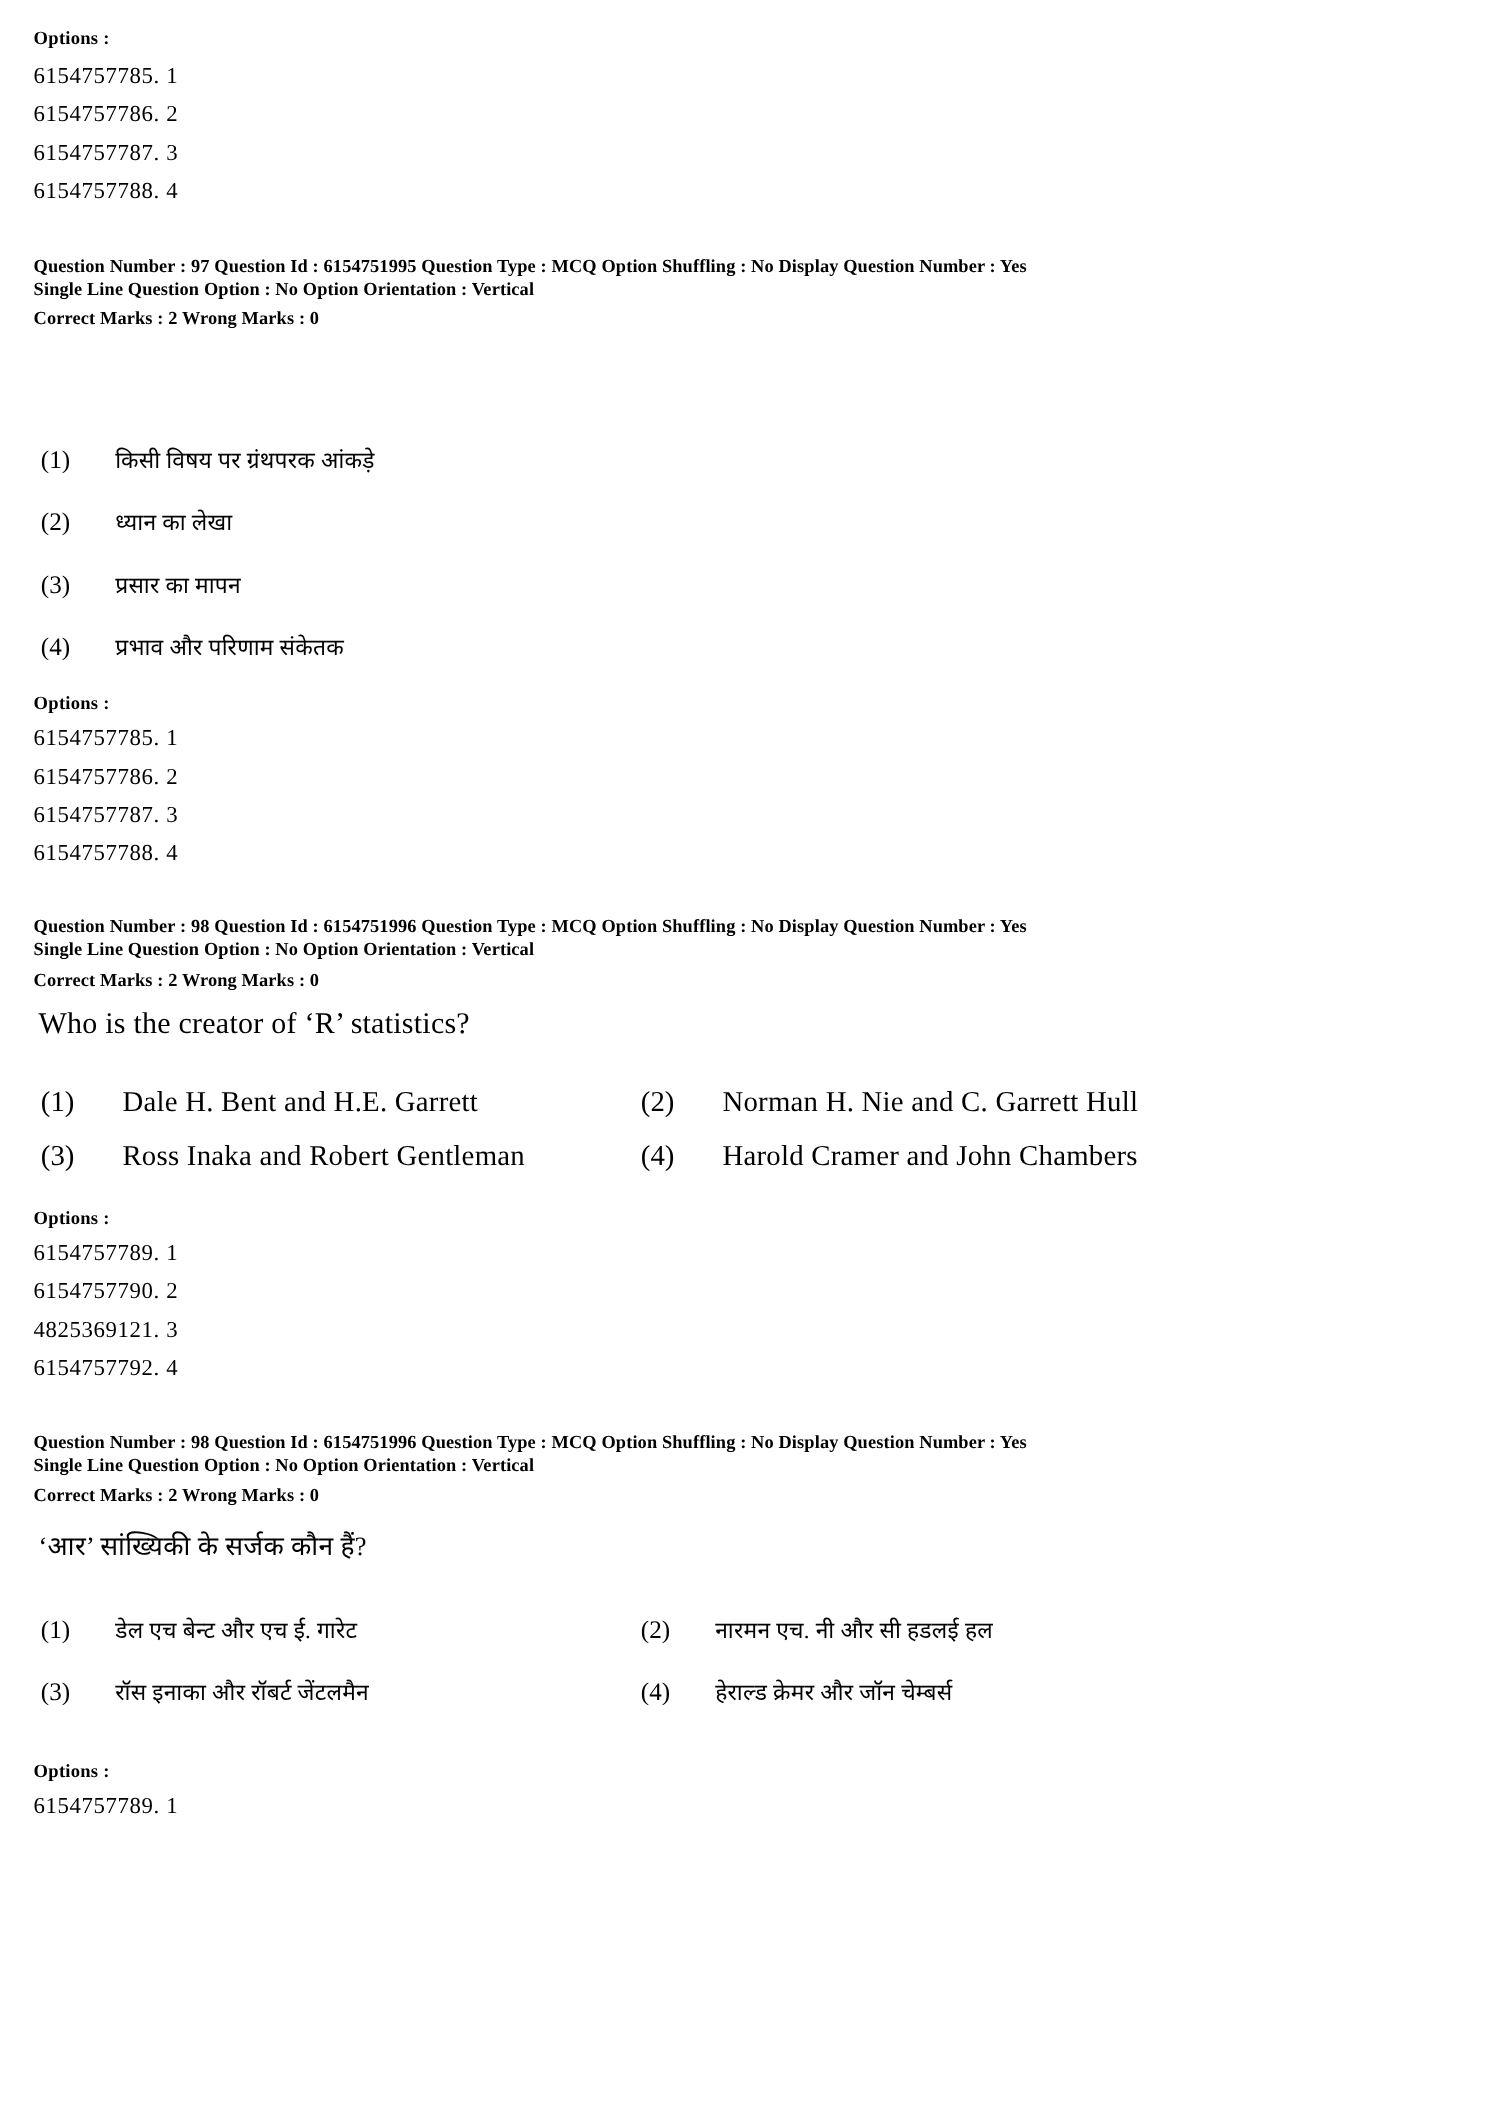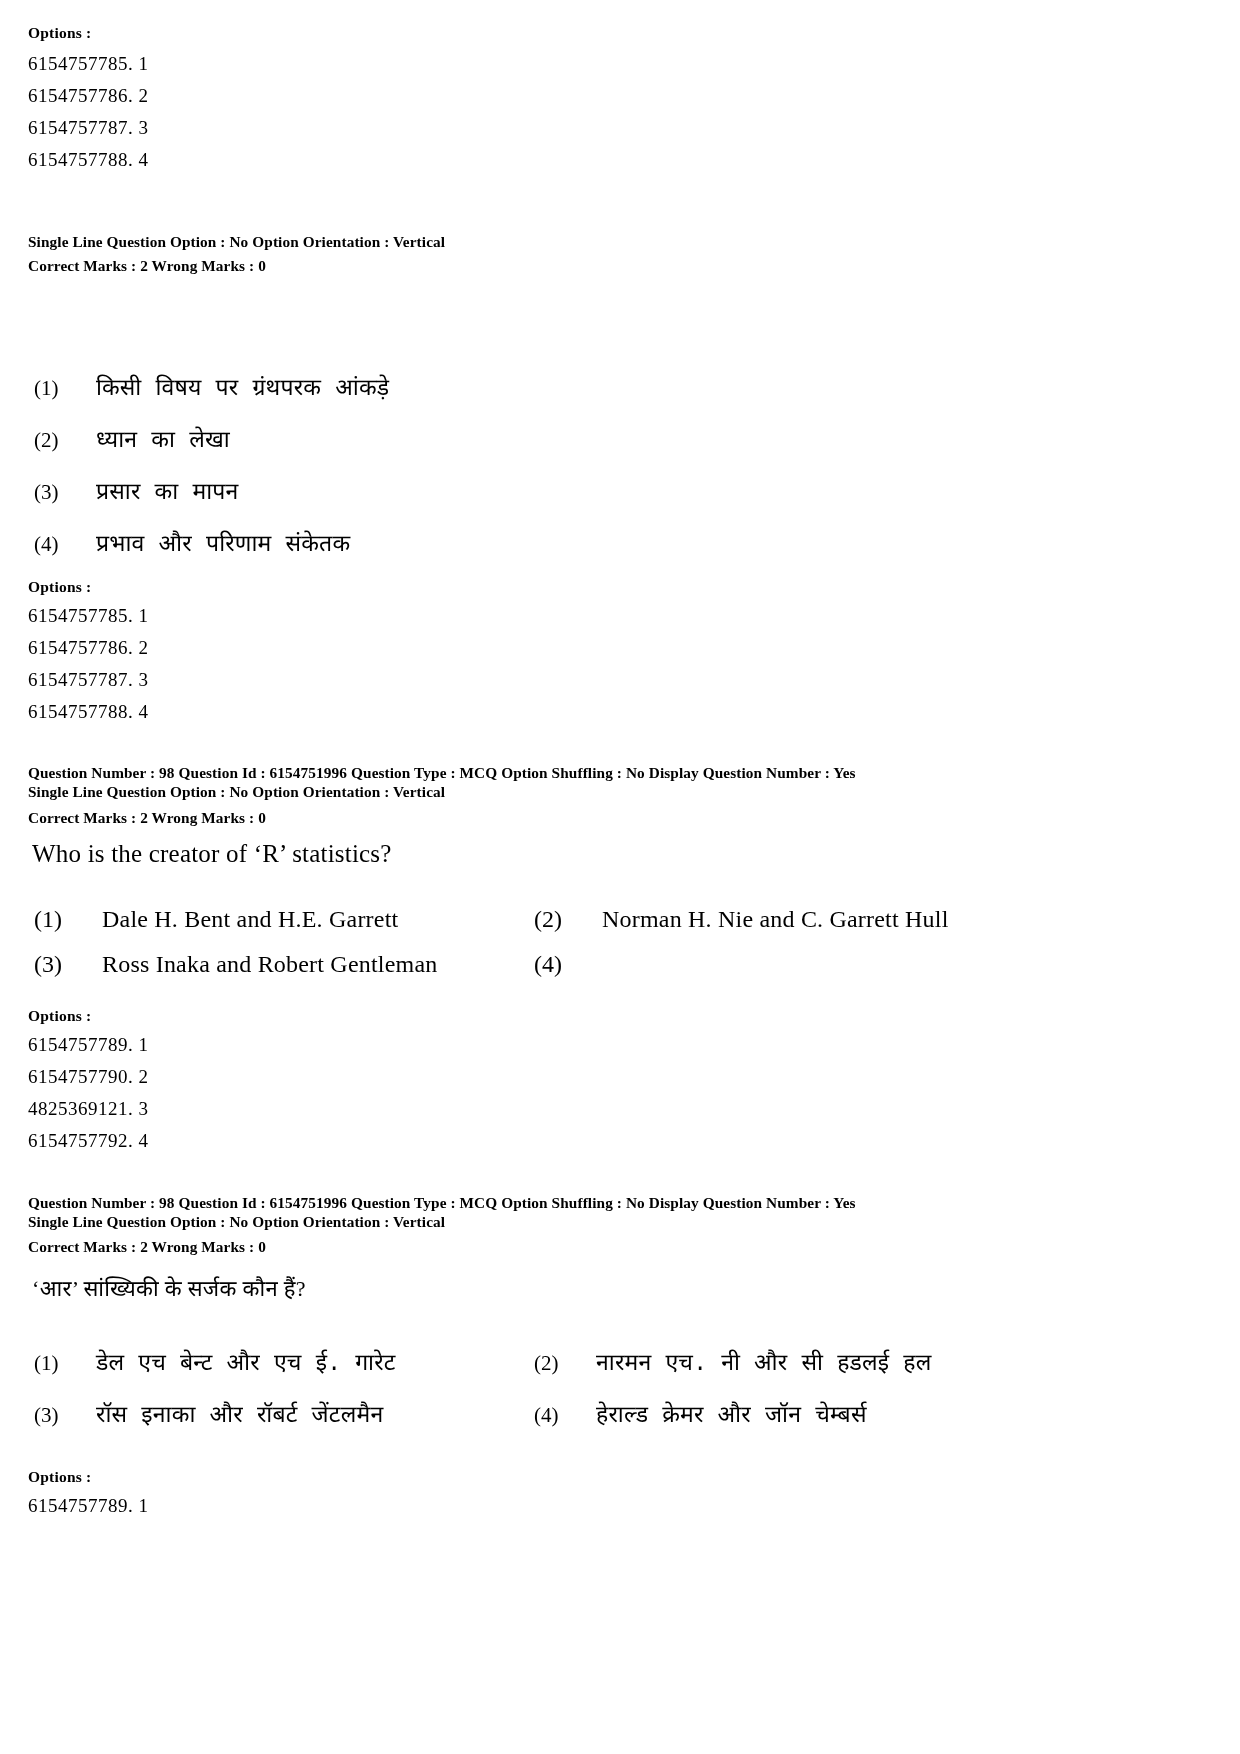--- a/index.html
+++ b/index.html
@@ -83,22 +83,22 @@
     display: inline-block;
     width: 62px;
     flex: 0 0 62px;
   }
   .onum-en {
     display: inline-block;
     width: 68px;
     flex: 0 0 68px;
   }
   .otext-hi {
-    font-family: Liberation Mono, monospace;
-    font-size: 23px;
+    font-family: Liberation Serif, serif;
+    font-size: 19px;
     letter-spacing: 0.2px;
   }
   .otext-en {
     font-family: "Liberation Serif", "DejaVu Serif", serif;
     font-size: 24px;
     letter-spacing: 0.2px;
   }
   .onum-hi-label {
     font-family: "Liberation Serif", "DejaVu Serif", serif;
     font-size: 21px;
@@ -113,20 +113,21 @@
 
 <div class="page">
 
   <div class="block opt-head" style="top:24px;">Options :</div>
 
   <div class="block opt-id" style="top:48px;">6154757785. 1</div>
   <div class="block opt-id" style="top:80px;">6154757786. 2</div>
   <div class="block opt-id" style="top:112px;">6154757787. 3</div>
   <div class="block opt-id" style="top:144px;">6154757788. 4</div>
 
+  <div class="block meta" style="top:214px;">Question Number : 97  Question Id : 6154751995  Question Type : MCQ  Option Shuffling : No  Display Question Number : Yes</div>
   <div class="block meta" style="top:233px;">Single Line Question Option : No  Option Orientation : Vertical</div>
   <div class="block meta-marks" style="top:257px;">Correct Marks : 2  Wrong Marks : 0</div>
 
 
   <div class="orow" style="top:370px; left:34px;">
     <span class="onum onum-hi-label">(1)</span>
     <span class="otext-hi">किसी विषय पर ग्रंथपरक आंकड़े</span>
   </div>
   <div class="orow" style="top:422px; left:34px;">
     <span class="onum onum-hi-label">(2)</span>
@@ -160,20 +161,21 @@
   <div class="orow" style="top:906px; left:534px;">
     <span class="onum-en onum-en-label">(2)</span>
     <span class="otext-en">Norman H. Nie and C. Garrett Hull</span>
   </div>
   <div class="orow" style="top:951px; left:34px;">
     <span class="onum-en onum-en-label">(3)</span>
     <span class="otext-en">Ross Inaka and Robert Gentleman</span>
   </div>
   <div class="orow" style="top:951px; left:534px;">
     <span class="onum-en onum-en-label">(4)</span>
+    <span class="otext-en">Harold Cramer and John Chambers</span>
   </div>
 
   <div class="block opt-head" style="top:1007px;">Options :</div>
   <div class="block opt-id" style="top:1029px;">6154757789. 1</div>
   <div class="block opt-id" style="top:1061px;">6154757790. 2</div>
   <div class="block opt-id" style="top:1093px;">4825369121. 3</div>
   <div class="block opt-id" style="top:1125px;text-align:right;">6154757792. 4</div>
 
   <div class="block meta" style="top:1194px;">Question Number : 98  Question Id : 6154751996  Question Type : MCQ  Option Shuffling : No  Display Question Number : Yes</div>
   <div class="block meta" style="top:1213px;">Single Line Question Option : No  Option Orientation : Vertical</div>

